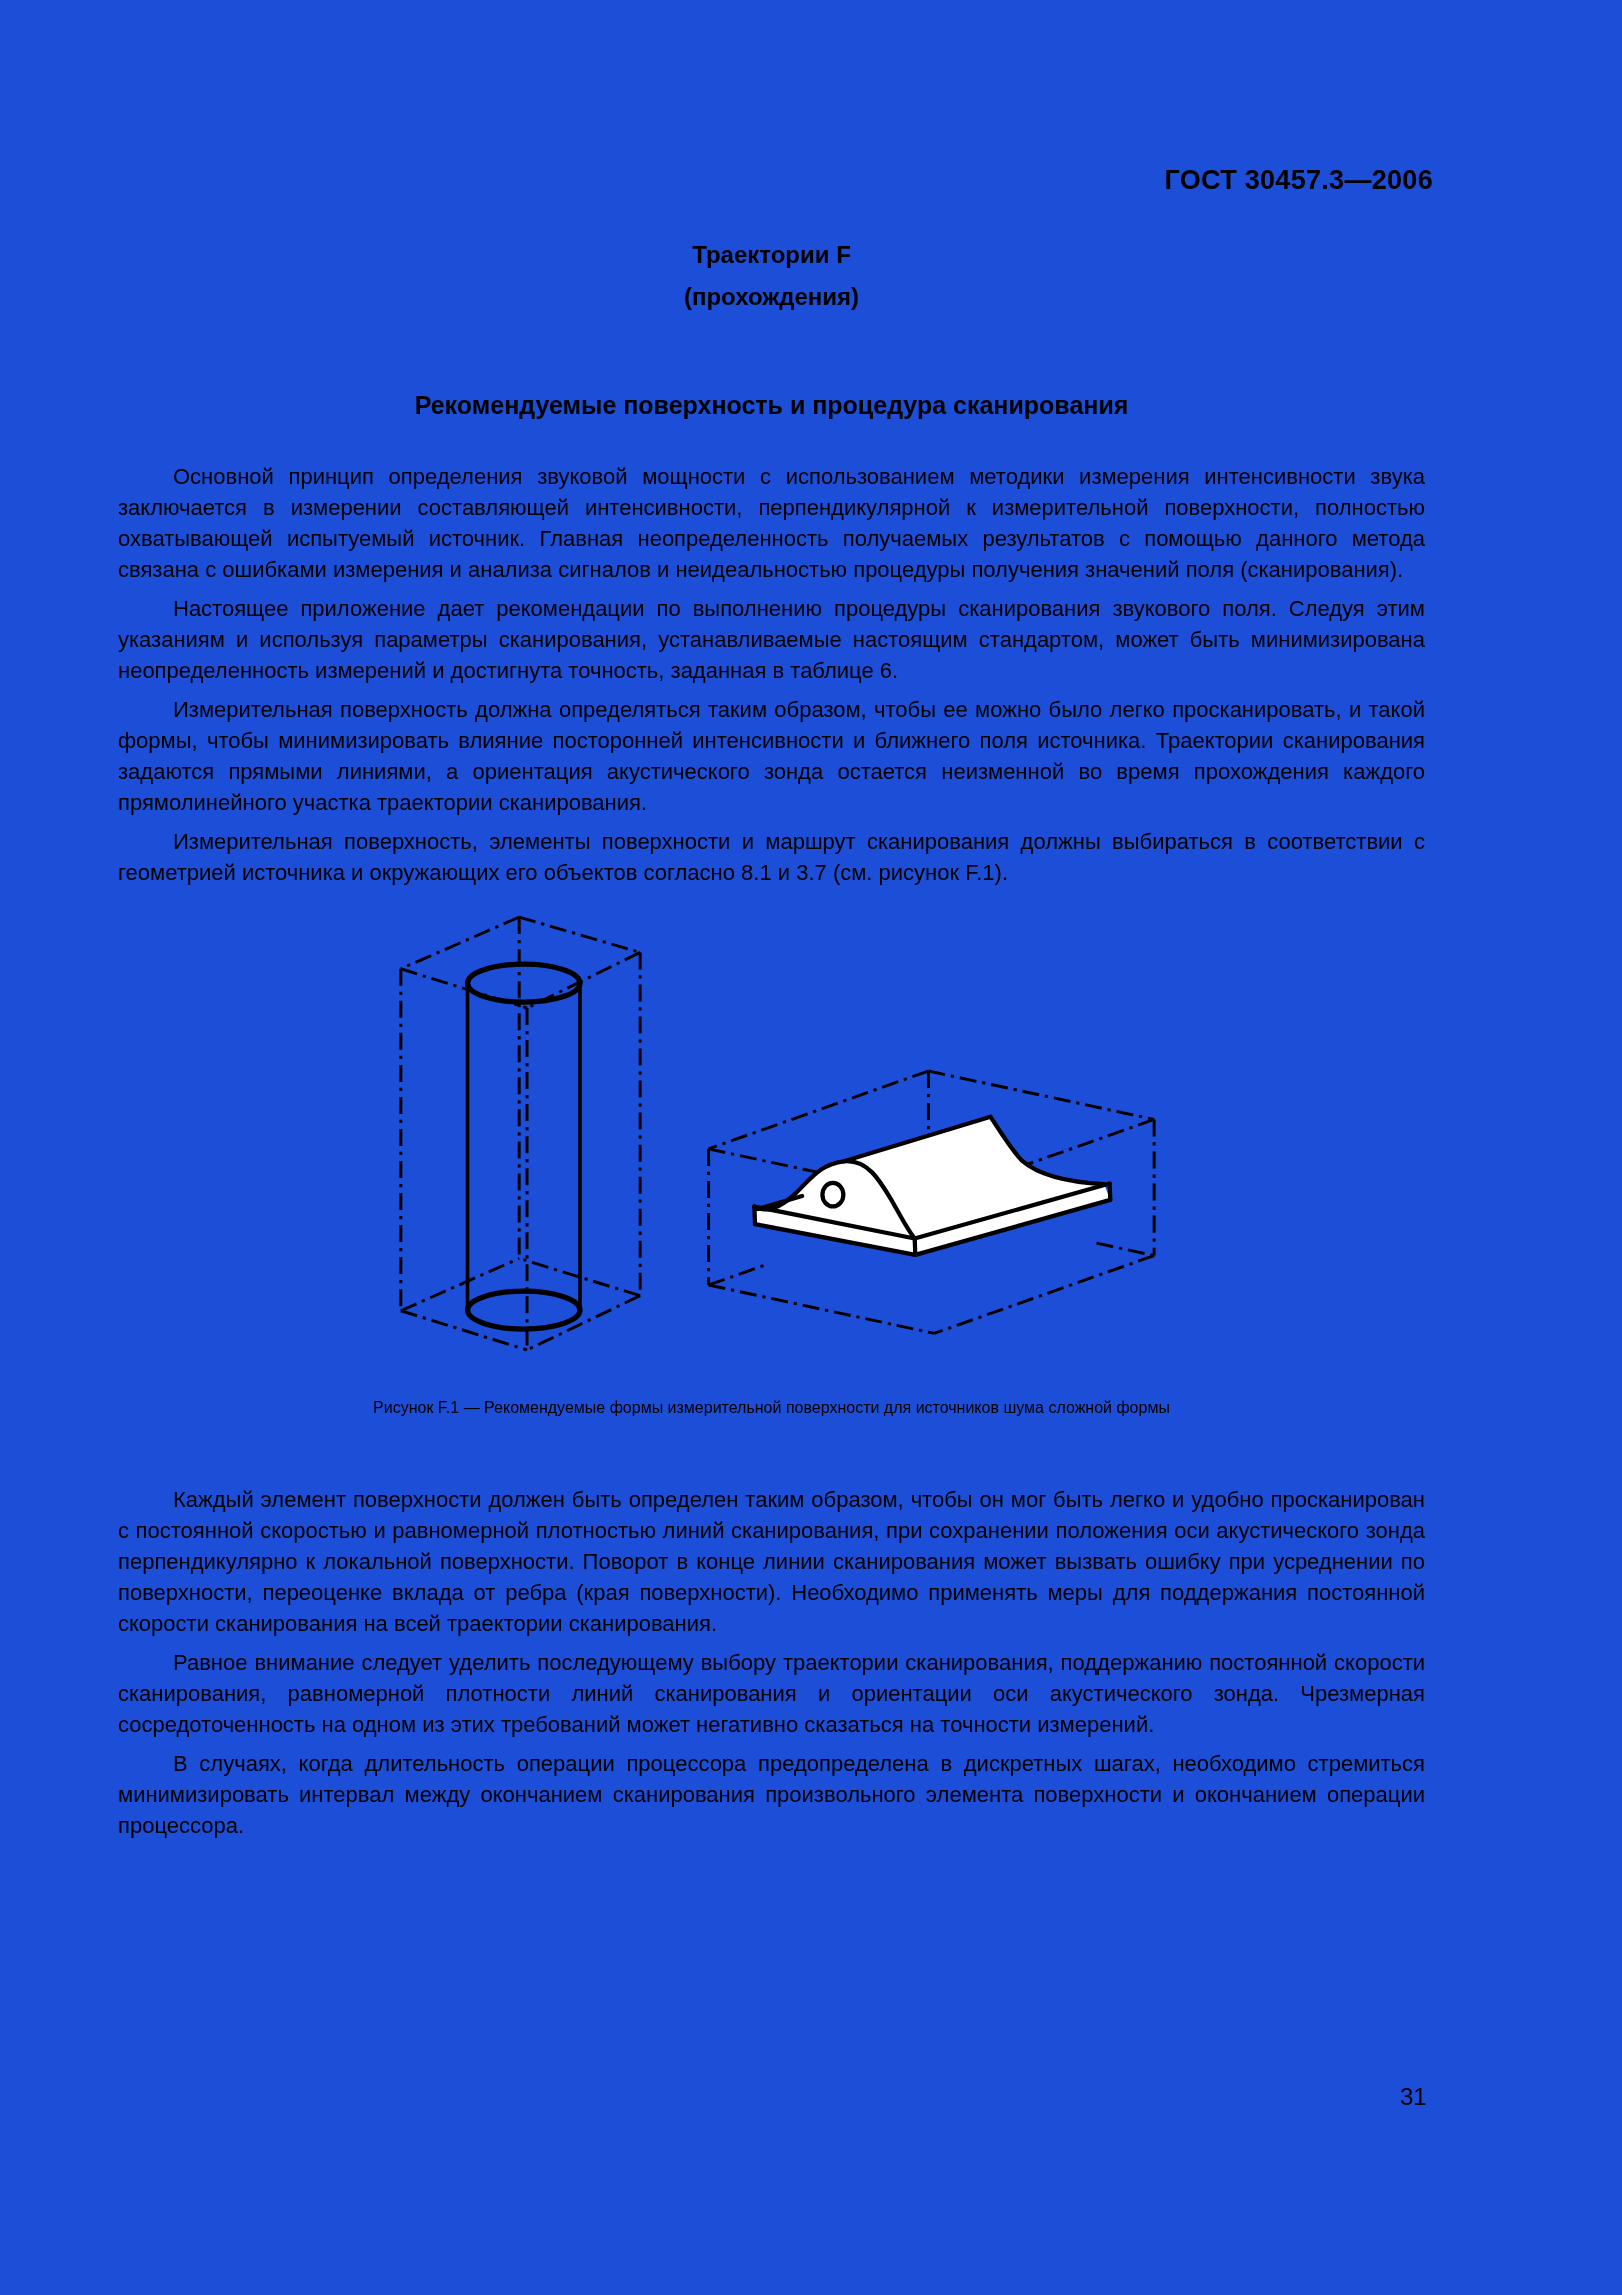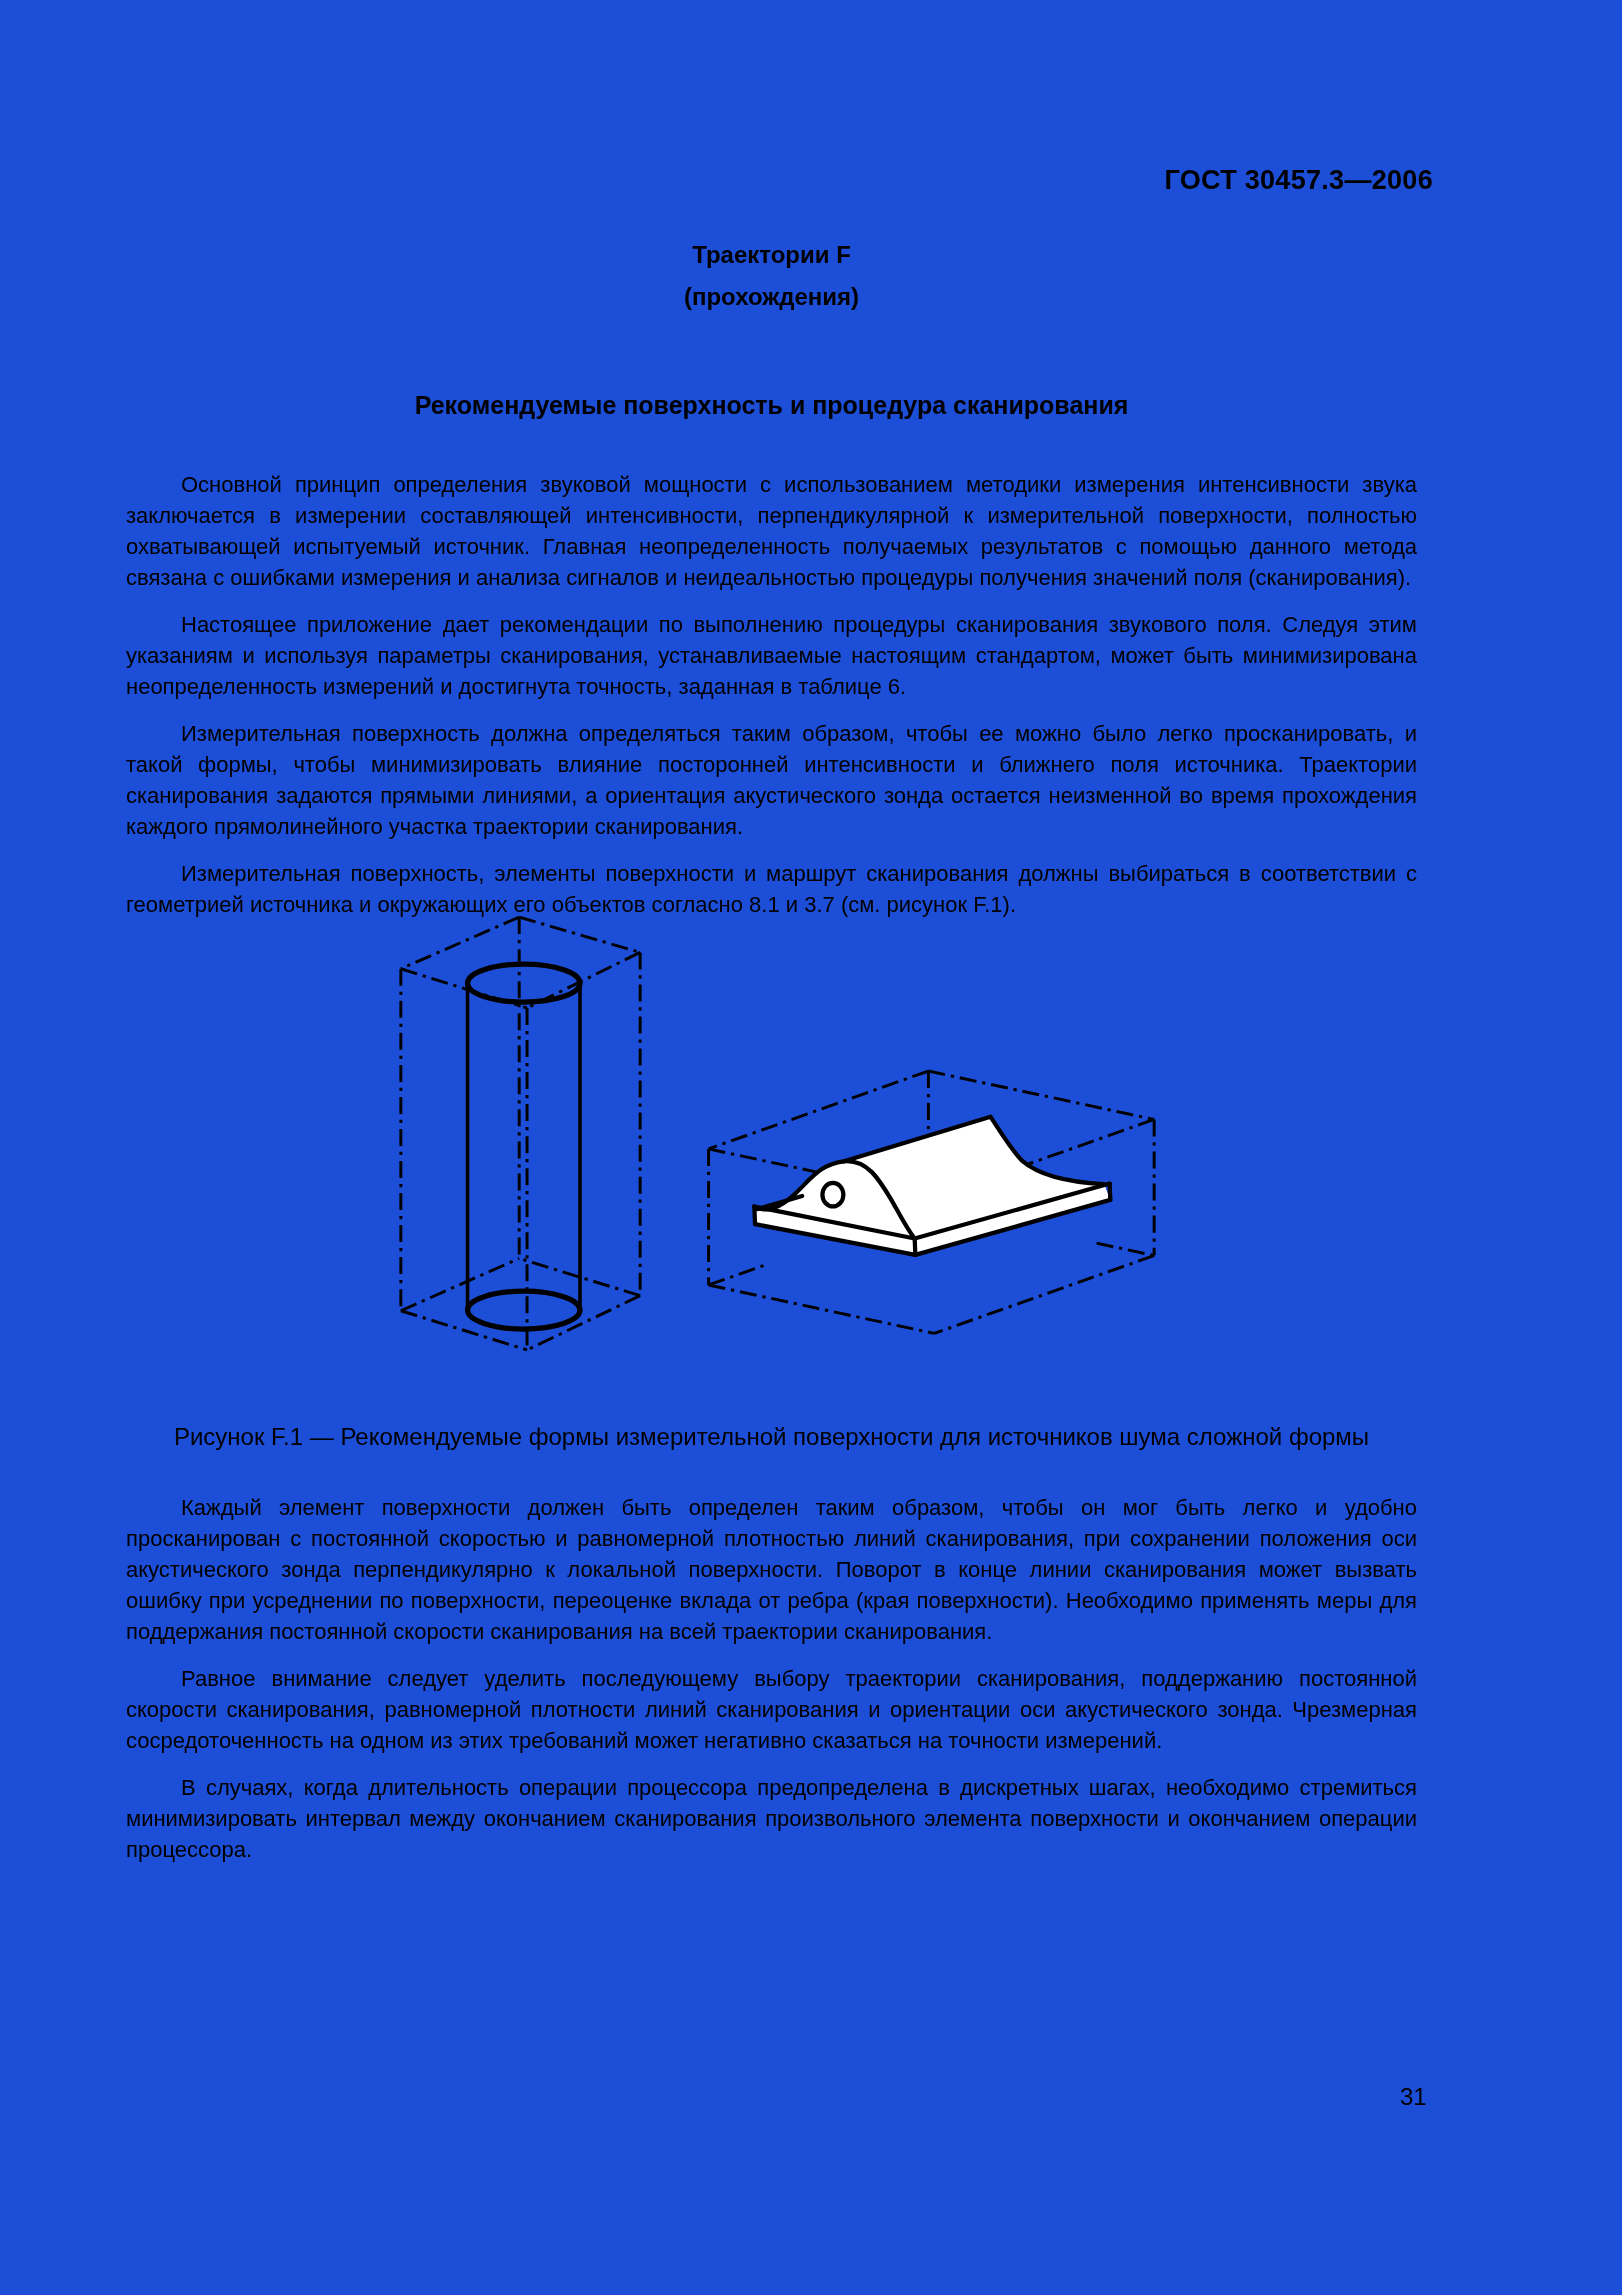--- a/index.html
+++ b/index.html
@@ -46,41 +46,40 @@
     position: absolute;
     left: 110px;
     width: 1323px;
     font-size: 22px;
     line-height: 31px;
     text-align: justify;
   }
   .body-1 { top: 453px; }
   .body-2 { top: 1476px; }
   .body p {
-    margin: 16px;
+    margin: 8px;
     text-indent: 55px;
   }
   .figure-area {
     position: absolute;
     top: 913px;
     left: 110px;
     width: 1323px;
     height: 487px;
   }
   .drawing { position: absolute; }
   .drawing-cylinder { left: 283px; top: 0; }
   .drawing-complex  { left: 594px; top: 154px; }
   .fig-caption {
     position: absolute;
     top: 1399px;
     left: 110px;
     width: 1323px;
     text-align: center;
-    font-size: 24px;
-    margin-top: 24px;
+    font-size: 16px;
   }
   .page-number {
     position: absolute;
     top: 2083px;
     left: 1400px;
     font-size: 24px;
   }
   
   .bx {
     fill: none;

